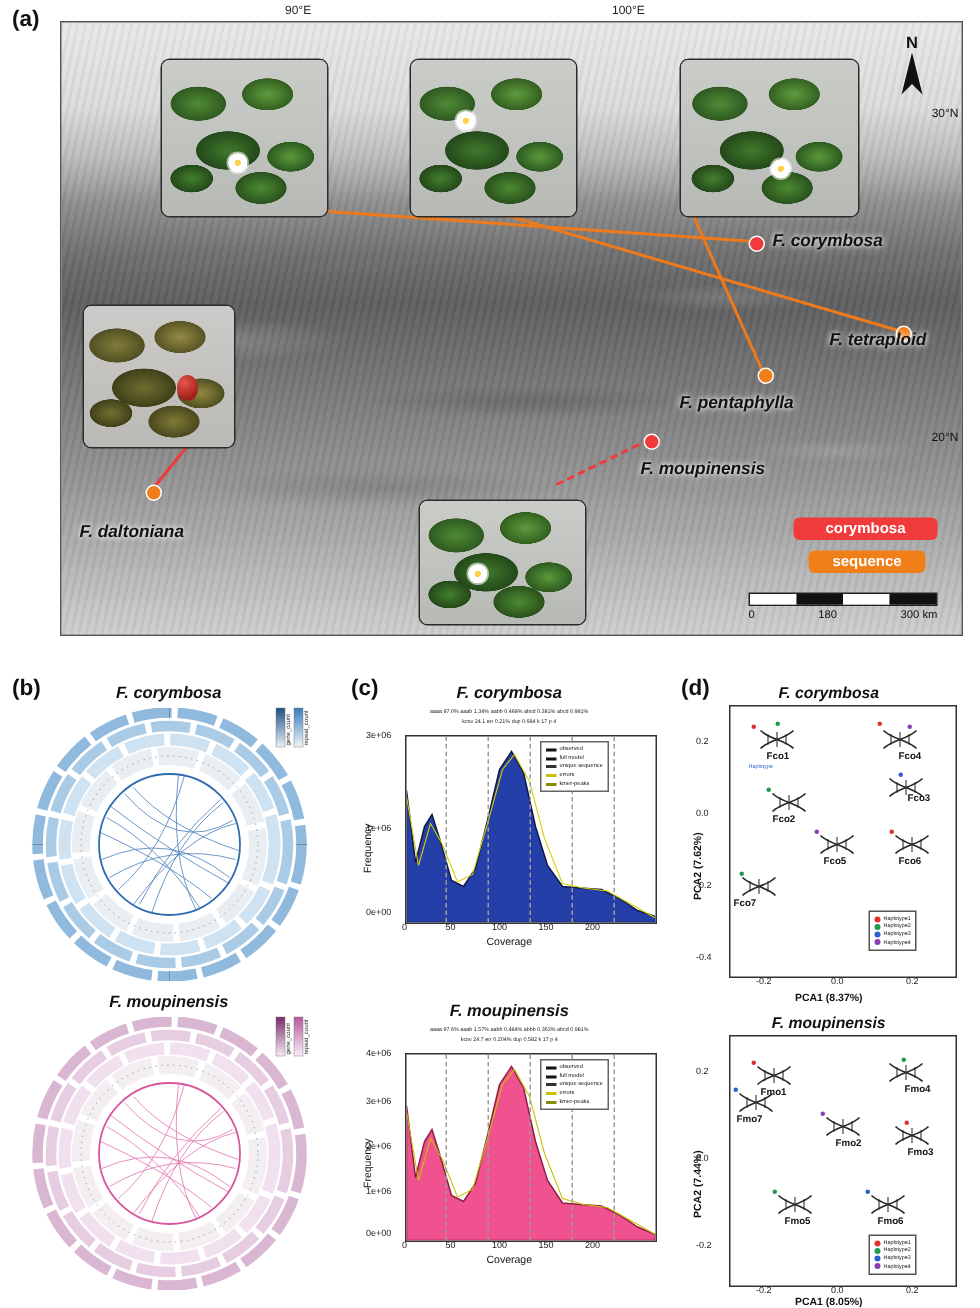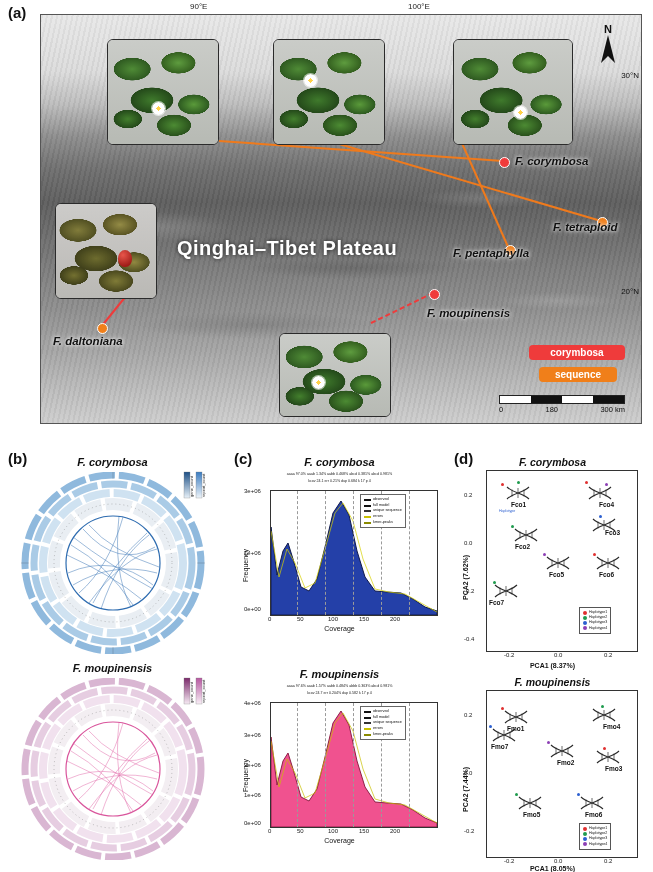--- a/index.html
+++ b/index.html
@@ -133,21 +133,20 @@
 
   <div class="axis-label" style="left:190px;top:2px;">90°E</div>
   <div class="axis-label" style="left:408px;top:2px;">100°E</div>
 
   <div id="map-box">
     <div class="map-noise"></div>
 
     <div class="axis-label" style="right:2px;top:56px;color:#111;">30°N</div>
     <div class="axis-label" style="right:2px;top:272px;color:#111;">20°N</div>
 
-    <div class="map-label" style="left:136px;top:222px;">Qinghai–Tibet Plateau</div>
 
     <svg style="position:absolute;left:0;top:0;width:600px;height:408px;">
       <line x1="178" y1="126" x2="462" y2="146" stroke="#ef7a1c" stroke-width="2"></line>
       <line x1="288" y1="126" x2="560" y2="206" stroke="#ef7a1c" stroke-width="2"></line>
       <line x1="420" y1="126" x2="468" y2="234" stroke="#ef7a1c" stroke-width="2"></line>
       <line x1="330" y1="308" x2="392" y2="278" stroke="#ef3b3b" stroke-width="2" stroke-dasharray="5 3"></line>
       <line x1="110" y1="250" x2="60" y2="312" stroke="#ef3b3b" stroke-width="2"></line>
     </svg>
 
     <div class="photo-box" style="left:66px;top:24px;width:110px;height:104px;">
@@ -172,23 +171,23 @@
     </div>
 
     <div class="site-dot dot-tetra" style="left:458px;top:142px;"></div>
     <div class="site-dot dot-dip" style="left:556px;top:202px;"></div>
     <div class="site-dot dot-dip" style="left:464px;top:230px;"></div>
     <div class="site-dot dot-tetra" style="left:388px;top:274px;"></div>
     <div class="site-dot dot-dip" style="left:56px;top:308px;"></div>
 
     <div class="sp-label" style="left:474px;top:140px;">F. corymbosa</div>
     <div class="sp-label" style="left:512px;top:206px;">F. tetraploid</div>
-    <div class="sp-label" style="left:412px;top:232px;">F. pentaphylla</div>
+    <div class="sp-label" style="left:412px;top:248px;">F. pentaphylla</div>
     <div class="sp-label" style="left:386px;top:292px;">F. moupinensis</div>
-    <div class="sp-label" style="left:12px;top:320px;font-style:italic;">F. daltoniana</div>
+    <div class="sp-label" style="left:12px;top:334px;font-style:italic;">F. daltoniana</div>
 
     <div class="legend-pill" style="left:488px;top:330px;width:80px;background:#ef3b3b;">corymbosa</div>
     <div class="legend-pill" style="left:498px;top:352px;width:62px;background:#f07f1a;">sequence</div>
 
     <div class="north" style="left:556px;top:8px;width:22px;">N</div>
     <svg style="position:absolute;left:556px;top:20px;width:22px;height:30px;">
       <polygon points="11,0 18,28 11,21 4,28" fill="#111"></polygon>
     </svg>
 
     <div class="scalebar" style="left:458px;top:380px;width:126px;">

